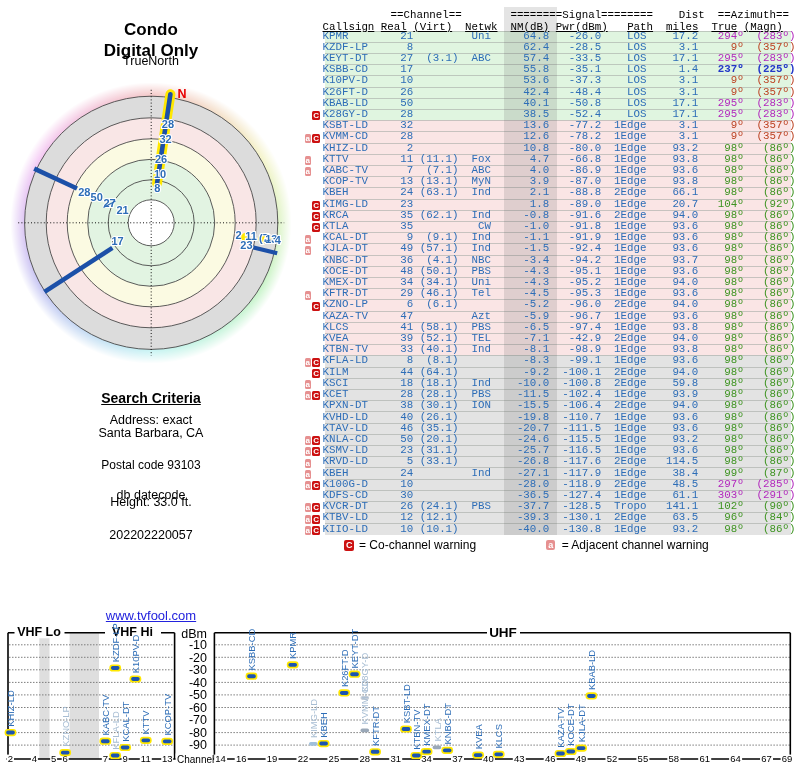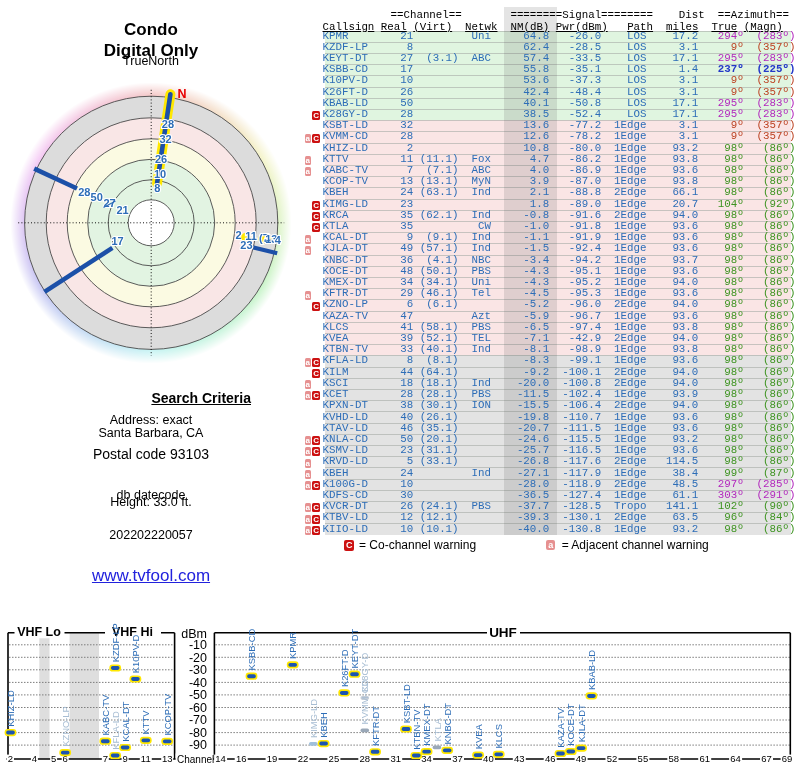--- a/index.html
+++ b/index.html
@@ -312,41 +312,41 @@
 <span class="t">KZDF-LP      8                 62.4   -28.5    LOS     3.1</span><span class="r">     9º  (357º)</span>
 <span class="t">KEYT-DT     27  (3.1)  ABC     57.4   -33.5    LOS    17.1</span><span class="m">   295º  (283º)</span>
 <span class="t">KSBB-CD     17                 55.8   -35.1    LOS     1.4</span><span class="b">   237º  (225º)</span>
 <span class="t">K10PV-D     10                 53.6   -37.3    LOS     3.1</span><span class="r">     9º  (357º)</span>
 <span class="t">K26FT-D     26                 42.4   -48.4    LOS     3.1</span><span class="r">     9º  (357º)</span>
 <span class="t">KBAB-LD     50                 40.1   -50.8    LOS    17.1</span><span class="m">   295º  (283º)</span>
 <span class="t">K28GY-D     28                 38.5   -52.4    LOS    17.1</span><span class="m">   295º  (283º)</span>
 <span class="t">KSBT-LD     32                 13.6   -77.2  1Edge     3.1</span><span class="r">     9º  (357º)</span>
 <span class="t">KVMM-CD     28                 12.6   -78.2  1Edge     3.1</span><span class="r">     9º  (357º)</span>
 <span class="t">KHIZ-LD      2                 10.8   -80.0  1Edge    93.2</span><span class="g">    98º   (86º)</span>
-<span class="t">KTTV        11 (11.1)  Fox      4.7   -86.2  1Edge    93.8</span><span class="g">    98º   (86º)</span>
+<span class="t">KTTV        11 (11.1)  Fox      4.7   -66.8  1Edge    93.8</span><span class="g">    98º   (86º)</span>
 <span class="t">KABC-TV      7  (7.1)  ABC      4.0   -86.9  1Edge    93.6</span><span class="g">    98º   (86º)</span>
 <span class="t">KCOP-TV     13 (13.1)  MyN      3.9   -87.0  1Edge    93.8</span><span class="g">    98º   (86º)</span>
 <span class="t">KBEH        24 (63.1)  Ind      2.1   -88.8  2Edge    66.1</span><span class="g">    98º   (86º)</span>
 <span class="t">KIMG-LD     23                  1.8   -89.0  1Edge    20.7</span><span class="g">   104º   (92º)</span>
 <span class="t">KRCA        35 (62.1)  Ind     -0.8   -91.6  2Edge    94.0</span><span class="g">    98º   (86º)</span>
 <span class="t">KTLA        35          CW     -1.0   -91.8  1Edge    93.6</span><span class="g">    98º   (86º)</span>
 <span class="t">KCAL-DT      9  (9.1)  Ind     -1.1   -91.9  1Edge    93.6</span><span class="g">    98º   (86º)</span>
 <span class="t">KJLA-DT     49 (57.1)  Ind     -1.5   -92.4  1Edge    93.6</span><span class="g">    98º   (86º)</span>
 <span class="t">KNBC-DT     36  (4.1)  NBC     -3.4   -94.2  1Edge    93.7</span><span class="g">    98º   (86º)</span>
 <span class="t">KOCE-DT     48 (50.1)  PBS     -4.3   -95.1  1Edge    93.6</span><span class="g">    98º   (86º)</span>
 <span class="t">KMEX-DT     34 (34.1)  Uni     -4.3   -95.2  1Edge    94.0</span><span class="g">    98º   (86º)</span>
 <span class="t">KFTR-DT     29 (46.1)  Tel     -4.5   -95.3  1Edge    93.6</span><span class="g">    98º   (86º)</span>
 <span class="t">KZNO-LP      6  (6.1)          -5.2   -96.0  2Edge    94.0</span><span class="g">    98º   (86º)</span>
 <span class="t">KAZA-TV     47         Azt     -5.9   -96.7  1Edge    93.6</span><span class="g">    98º   (86º)</span>
 <span class="t">KLCS        41 (58.1)  PBS     -6.5   -97.4  1Edge    93.8</span><span class="g">    98º   (86º)</span>
 <span class="t">KVEA        39 (52.1)  TEL     -7.1   -42.9  2Edge    94.0</span><span class="g">    98º   (86º)</span>
 <span class="t">KTBN-TV     33 (40.1)  Ind     -8.1   -98.9  1Edge    93.8</span><span class="g">    98º   (86º)</span>
 <span class="t">KFLA-LD      8  (8.1)          -8.3   -99.1  1Edge    93.6</span><span class="g">    98º   (86º)</span>
 <span class="t">KILM        44 (64.1)          -9.2  -100.1  2Edge    94.0</span><span class="g">    98º   (86º)</span>
-<span class="t">KSCI        18 (18.1)  Ind    -20.0  -100.8  2Edge    94.0</span><span class="g">    98º   (86º)</span>
+<span class="t">KSCI        18 (18.1)  Ind    -10.0  -100.8  2Edge    59.8</span><span class="g">    98º   (86º)</span>
 <span class="t">KCET        28 (28.1)  PBS    -11.5  -102.4  1Edge    93.9</span><span class="g">    98º   (86º)</span>
 <span class="t">KPXN-DT     38 (30.1)  ION    -15.5  -106.4  2Edge    94.0</span><span class="g">    98º   (86º)</span>
 <span class="t">KVHD-LD     40 (26.1)         -19.8  -110.7  1Edge    93.6</span><span class="g">    98º   (86º)</span>
 <span class="t">KTAV-LD     46 (35.1)         -20.7  -111.5  1Edge    93.6</span><span class="g">    98º   (86º)</span>
 <span class="t">KNLA-CD     50 (20.1)         -24.6  -115.5  1Edge    93.2</span><span class="g">    98º   (86º)</span>
 <span class="t">KSMV-LD     23 (31.1)         -25.7  -116.5  1Edge    93.6</span><span class="g">    98º   (86º)</span>
 <span class="t">KRVD-LD      5 (33.1)         -26.8  -117.6  2Edge   114.5</span><span class="g">    98º   (86º)</span>
 <span class="t">KBEH        24         Ind    -27.1  -117.9  1Edge    38.4</span><span class="g">    99º   (87º)</span>
 <span class="t">K100G-D     10                -28.0  -118.9  2Edge    48.5</span><span class="m">   297º  (285º)</span>
 <span class="t">KDFS-CD     30                -36.5  -127.4  1Edge    61.1</span><span class="m">   303º  (291º)</span>
@@ -382,20 +382,20 @@
 <div class="ma" style="top:503.4px">a</div>
 <div class="mc" style="top:503.4px">C</div>
 <div class="ma" style="top:514.6px">a</div>
 <div class="mc" style="top:514.6px">C</div>
 <div class="ma" style="top:525.8px">a</div>
 <div class="mc" style="top:525.8px">C</div>
 <div class="abs" style="left:344.4px;top:539.5px;width:9.5px;height:11px;background:#cc1111;border-radius:2px;color:#fff;font:bold 9px 'Liberation Sans';text-align:center;line-height:11px;">C</div>
 <div class="abs" style="left:359px;top:538px;font-size:12px;color:#000;">= Co-channel warning</div>
 <div class="abs" style="left:546.3px;top:540px;width:9px;height:10px;background:#e69090;border-radius:2px;color:#fff;font:bold 9px 'Liberation Sans';text-align:center;line-height:10px;">a</div>
 <div class="abs" style="left:561.7px;top:538px;font-size:12px;color:#000;">= Adjacent channel warning</div>
-<div class="ttl" style="top:390px; font-size:14px; font-weight:bold; text-decoration:underline;text-align:right;">Search Criteria</div>
+<div class="ttl" style="top:390px; font-size:14px; font-weight:bold; text-decoration:underline;">Search Criteria</div>
 <div class="ttl" style="top:413px; font-size:12.5px;">Address: exact</div>
 <div class="ttl" style="top:425.5px; font-size:12.5px;">Santa Barbara, CA</div>
-<div class="ttl" style="top:446px; font-size:14px;">Postal code 93103</div>
+<div class="ttl" style="top:458px; font-size:12px;">Postal code 93103</div>
 <div class="ttl" style="top:450.5px; font-size:12.5px;margin-top:44px;">Height: 33.0 ft.</div>
 <div class="ttl" style="top:487.5px; font-size:12.5px;">db datecode</div>
 <div class="ttl" style="top:528px; font-size:12.5px;">202202220057</div>
-<div class="ttl" style="top:566px; font-size:17px;"><span style="color:#2222dd;text-decoration:underline;">www.tvfool.com</span></div>
+<div class="ttl" style="top:608px; font-size:13px;"><span style="color:#2222dd;text-decoration:underline;">www.tvfool.com</span></div>
 
 </body></html>

